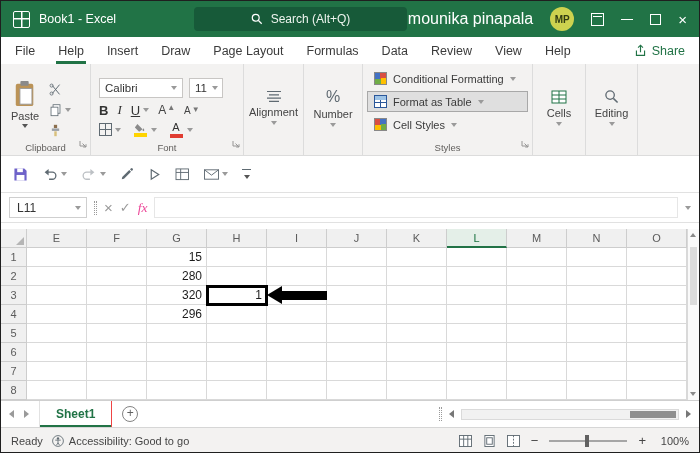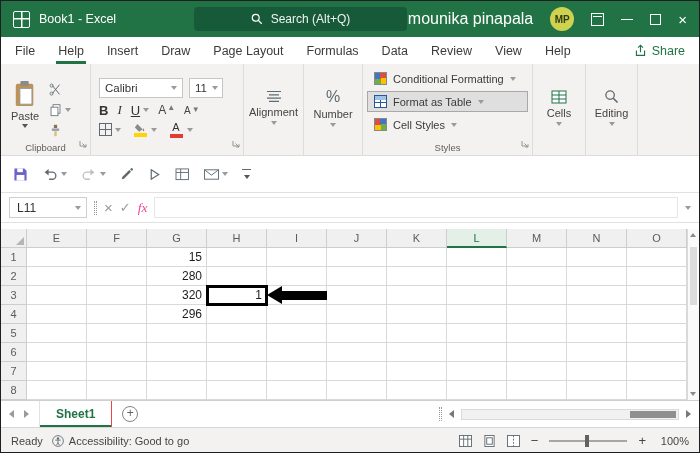--- a/index.html
+++ b/index.html
@@ -289,20 +289,21 @@
           <span class="caret dim"></span>
         </span>
         <span class="mini-btn">
           <span class="color-btn">
             <span style="font-size:11px;color:#333;line-height:1">A</span>
             <span class="color-bar" style="background:#e03c31"></span>
           </span>
           <span class="caret dim"></span>
         </span>
       </div>
+      <span class="rgroup-label">Font</span>
       <span class="launcher">
         <svg width="8" height="8" viewBox="0 0 8 8">
             <path d="M1 1 v5 h5 M3.5 3.5 L7 7 M7 4.2 V7 H4.2" fill="none" stroke="#777" stroke-width="1"></path>
           </svg>
       </span>
     </div>
 
     <div class="rgroup vgroup algn-group">
       <svg width="16" height="13" viewBox="0 0 16 13">
           <path d="M1 1.5 h14 M3 4.8 h10 M1 8.1 h14 M3 11.4 h10" stroke="#5f6a72" stroke-width="1.2"></path>

